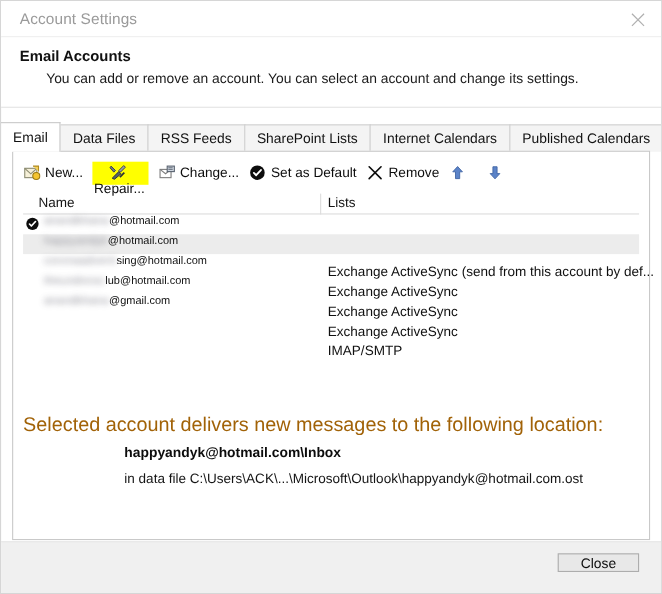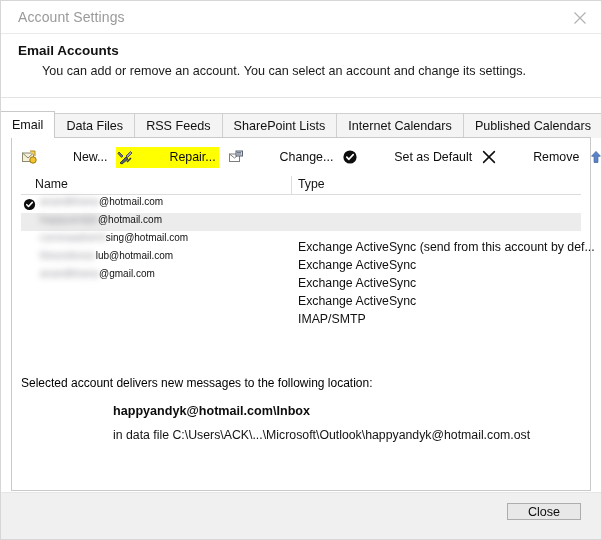--- a/index.html
+++ b/index.html
@@ -100,23 +100,22 @@
     display: flex; align-items: center;
     padding-left: 9px;
   }
   .tb-item {
     display: flex; align-items: center;
     height: 21px;
     margin-right: 9px;
     font-size: 12.4px; color: #0d0d0d;
     white-space: nowrap;
     cursor: default;
-    gap: 32px;
-  }
-  .tb-item.highlighted { background: #ffff00; padding: 1px 3px 1px 1px; }
+  }
+  .tb-item.highlighted { background: #ffff00; padding: 1px 3px 1px 1px; flex-direction: column; }
   .tb-ico {
     width: 16px; height: 16px;
     margin-right: 4px;
     display: flex; align-items: center; justify-content: center;
     flex: 0 0 16px;
   }
   .tb-ico svg { display: block; }
   .tb-arrow { margin-right: 14px; }
 
   
@@ -169,21 +168,21 @@
     filter: blur(3.1px);
     color: #6e6e7a;
     opacity: .78;
     letter-spacing: .4px;
     user-select: none;
   }
 
   
   #deliver-label {
     position: absolute; left: 9px; top: 238px;
-    font-size: 12px; color: #000000;
+    font-size: 18px; color: #a16207;
     white-space: nowrap;
   }
   #deliver-target {
     position: absolute; left: 101px; top: 266px;
     font-size: 12.6px; font-weight: bold; color: #0c0c0c;
     white-space: nowrap;
   }
   #deliver-file {
     position: absolute; left: 101px; top: 290px;
     font-size: 12.3px; color: #141414;
@@ -301,21 +300,21 @@
             <svg width="16" height="16" viewBox="0 0 16 16">
               <path d="M8 13.6 L3.6 8.8 L6.1 8.8 L6.1 2.6 L9.9 2.6 L9.9 8.8 L12.4 8.8 Z" fill="#5b83c8" stroke="#3f63a3" stroke-width="0.8"></path>
             </svg>
           </span>
         </div>
       </div>
 
     <div id="list-head">
       <div class="col-head" id="col-name">Name</div>
       <div id="col-split"></div>
-      <div class="col-head" id="col-type">Type</div>
+      <div class="col-head" id="col-type">Lists</div>
     </div>
 
     <div id="list-rows">
         <div class="row">
           <span class="row-check"><svg width="13" height="13" viewBox="0 0 16 16">
               <circle cx="8" cy="8" r="6.9" fill="#0c0c0c"></circle>
               <path d="M4.7 8.2 L6.8 10.4 L11.4 5.4" fill="none" stroke="#ffffff" stroke-width="1.9" stroke-linecap="round" stroke-linejoin="round"></path>
             </svg></span>
           <span class="row-name">
             <span class="blurred">anandkhana</span>

